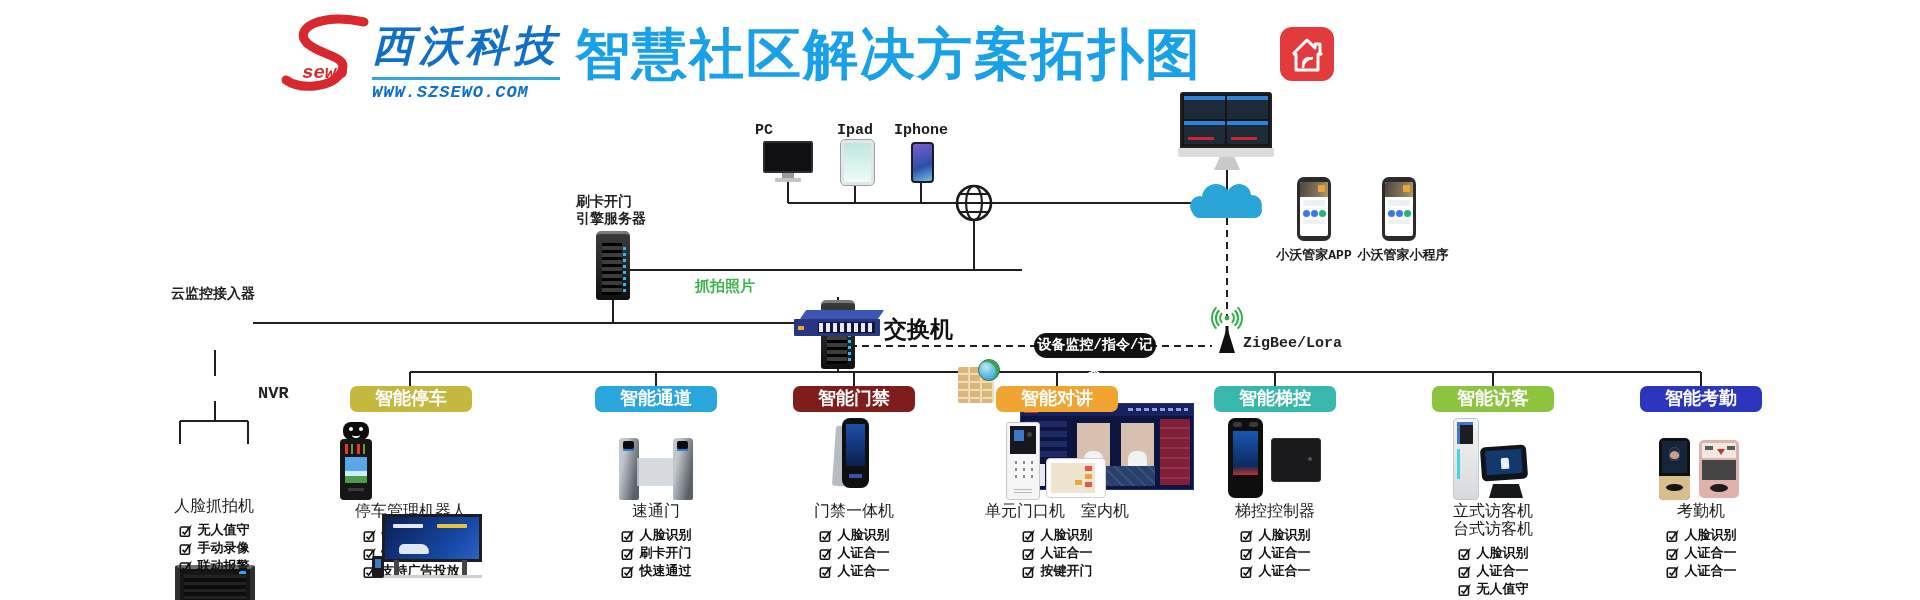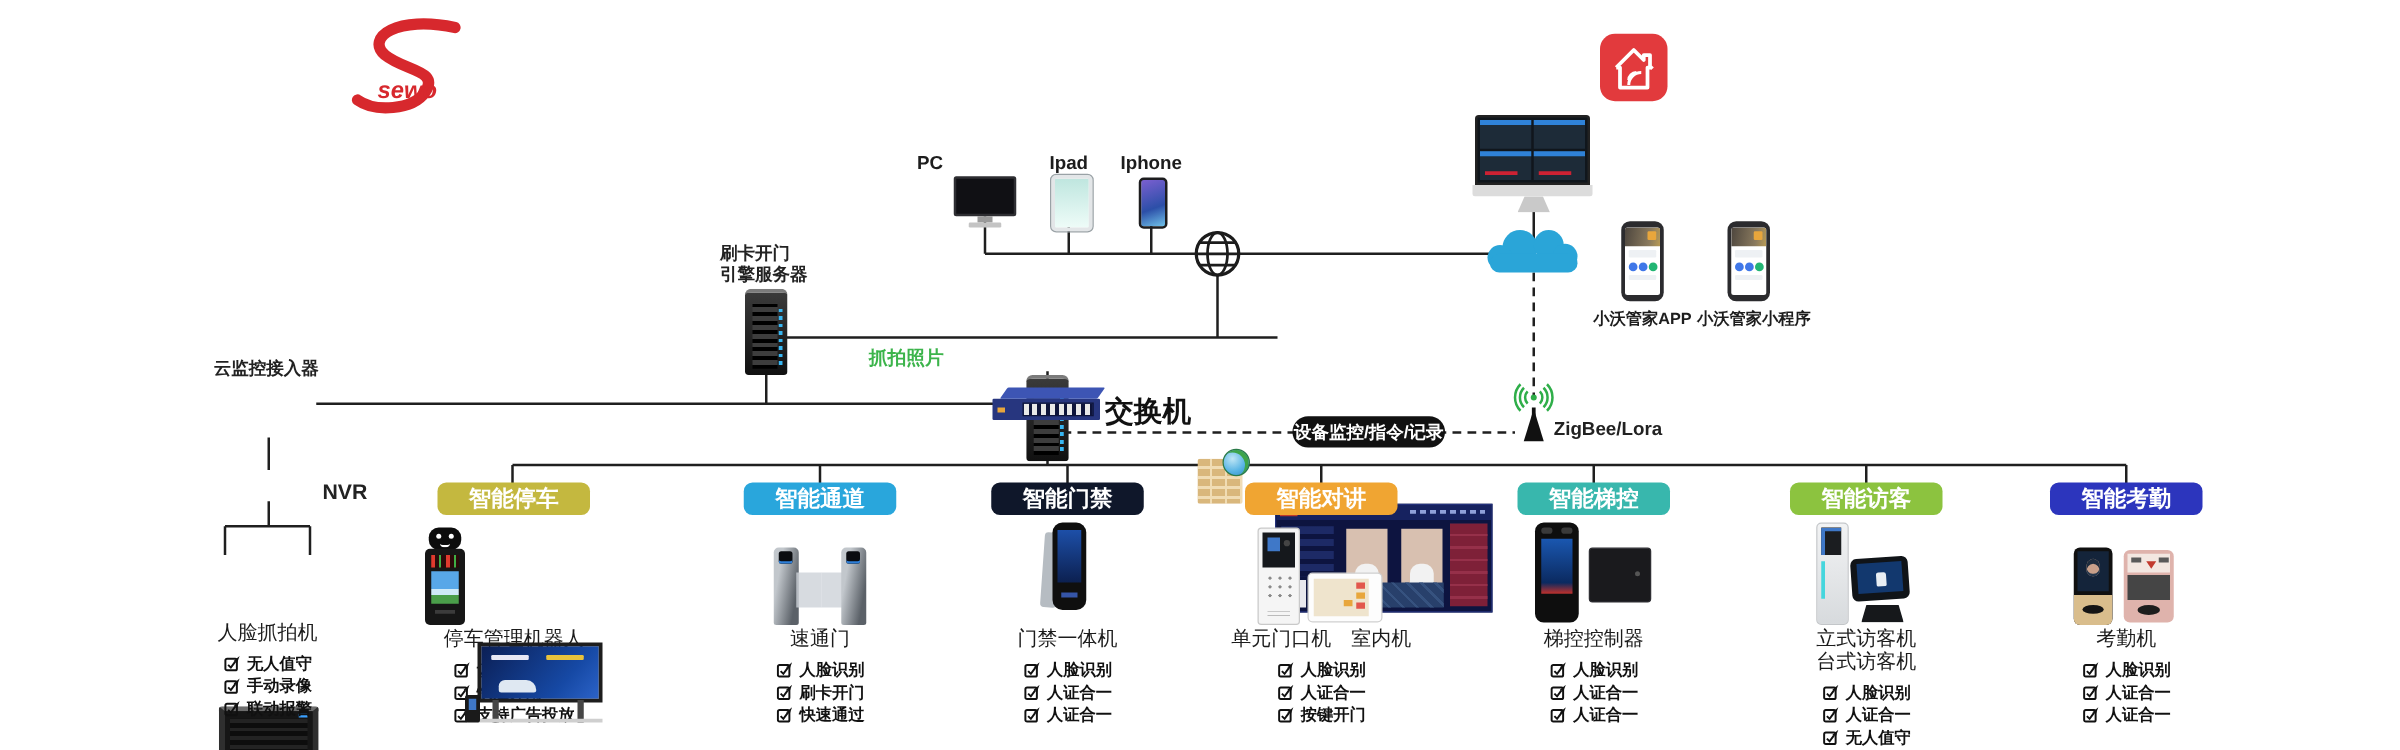--- a/index.html
+++ b/index.html
@@ -1,17 +1,17 @@
 <!DOCTYPE html>
 <html><head>
 <meta charset="utf-8">
 <style>
   html,body{margin:0;padding:0;background:#fff;}
   .canvas{position:relative;width:1920px;height:600px;background:#fff;overflow:hidden;
-          font-family:Liberation Sans, sans-serif;color:#1a1a1a;}
+          font-family:Liberation Mono, monospace;color:#1a1a1a;}
   .abs{position:absolute;}
   svg{display:block;}
 
   
   .company-name{font-size:42px;font-weight:bold;letter-spacing:5px;padding-bottom:3px;
                 border-bottom:3px solid #2fa8e1;font-style:italic;}
   .website{font-size:17px;font-weight:bold;font-style:italic;letter-spacing:1px;margin-top:3px;}
   .main-title{font-size:55px;font-weight:800;letter-spacing:2px;white-space:nowrap;}
   .brand-name{font-size:42px;font-weight:600;letter-spacing:3px;color:#303030;}
 
@@ -264,27 +264,32 @@
         <path d="M1234.8 310.2 A11 11 0 0 1 1234.8 325.8"></path>
         <path d="M1237.6 307.4 A15 15 0 0 1 1237.6 328.6"></path>
       </g>
     </g>
   </svg>
 
   <svg class="abs" style="left:278px;top:12px;z-index:2" width="100" height="80" viewBox="0 0 100 80">
     <path d="M86 10 C40 0 14 18 30 32 C46 45 74 44 62 62 C52 76 22 78 8 68" stroke="#d7282d" stroke-width="9" fill="none" stroke-linecap="round"></path>
     <text x="24" y="66" font-size="19" font-style="italic" font-weight="bold" fill="#d7282d">sewo</text>
   </svg>
+  <div class="abs" style="left:372px;top:18px;z-index:2">
+    <div class="company-name" style="color: rgb(16, 112, 200);">西沃科技</div>
+    <div class="website" style="color: rgb(16, 112, 200);">WWW.SZSEWO.COM</div>
+  </div>
+  <div class="abs main-title" style="left: 575px; top: 18px; z-index: 2; color: rgb(24, 160, 232);">智慧社区解决方案拓扑图</div>
   <svg class="abs" style="left:1279px;top:26px;z-index:2" width="56" height="56" viewBox="0 0 56 56">
     <rect x="1" y="1" width="54" height="54" rx="12" fill="#e23a3d"></rect>
     <path d="M14 28 L28 14 L36 22 V18 H41 V27 L43 29 M14 28 L17 28 V44 H39 V28 L42 28" stroke="#fff" stroke-width="3" fill="none" stroke-linejoin="round"></path>
     <path d="M24 38 A6 6 0 0 1 30 32 M24 42 A10 10 0 0 1 34 32" stroke="#fff" stroke-width="2.4" fill="none"></path>
   </svg>
 
-  <div class="abs dev-label" style="left:724px;top:122px;width:40px;z-index:2">PC</div>
+  <div class="abs dev-label" style="left:744px;top:122px;width:40px;z-index:2">PC</div>
   <div class="abs dev-label" style="left:830px;top:122px;width:50px;z-index:2">Ipad</div>
   <div class="abs dev-label" style="left:891px;top:122px;width:60px;z-index:2">Iphone</div>
   <div class="abs" style="left:763px;top:141px;z-index:2">
     <div class="pc-mon"></div>
       <div class="pc-stand"></div>
       <div class="pc-base"></div>
   </div>
   <div class="abs tablet" style="left:841px;top:140px;z-index:2"></div>
   <div class="abs smartphone" style="left:911px;top:142px;z-index:2"></div>
 
@@ -489,21 +494,21 @@
             <rect x="1.5" y="3.5" width="10.5" height="10.5" rx="1.5" fill="none" stroke="#111" stroke-width="1.8"></rect>
             <path d="M4 9 L6.5 11.5 L10.5 6" fill="none" stroke="#111" stroke-width="1.8"></path>
             <path d="M9 5.5 L14.5 0.8 L12.2 7" fill="#111"></path>
           </svg>
         <span>快速通过</span>
         </div>
     </div>
   </div>
 
   <div class="cat" style="left:744px;z-index:2">
-    <span class="cat-label" style="background: #0f172a;">智能门禁</span>
+    <span class="cat-label" style="background: #7f1d1d;">智能门禁</span>
     <div class="dev">
       <div class="access-fig">
           <div class="access-bracket"></div>
           <div class="access-dev"></div>
         </div>
     </div>
     <div class="cat-name">门禁一体机</div>
     <div class="features">
       <div class="feat">
         <svg width="14" height="14" viewBox="0 0 16 16">

